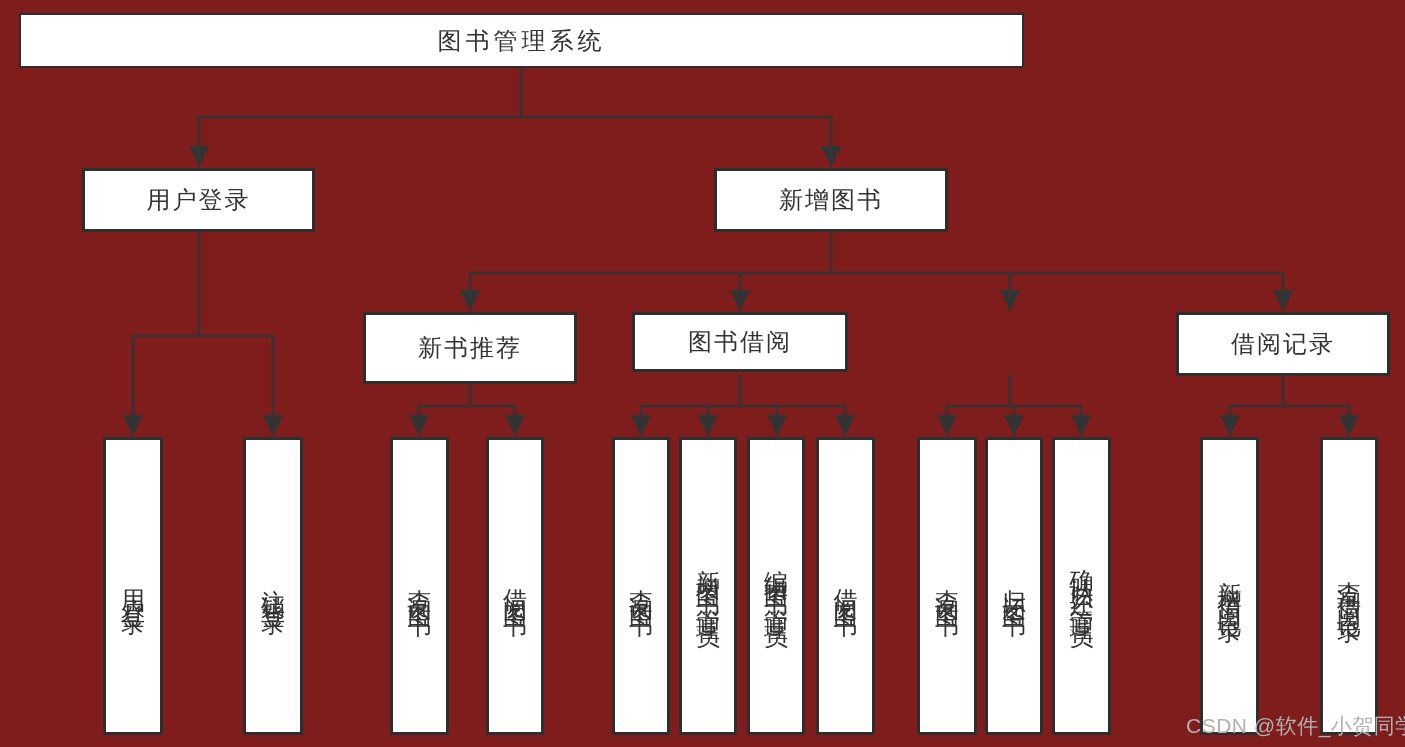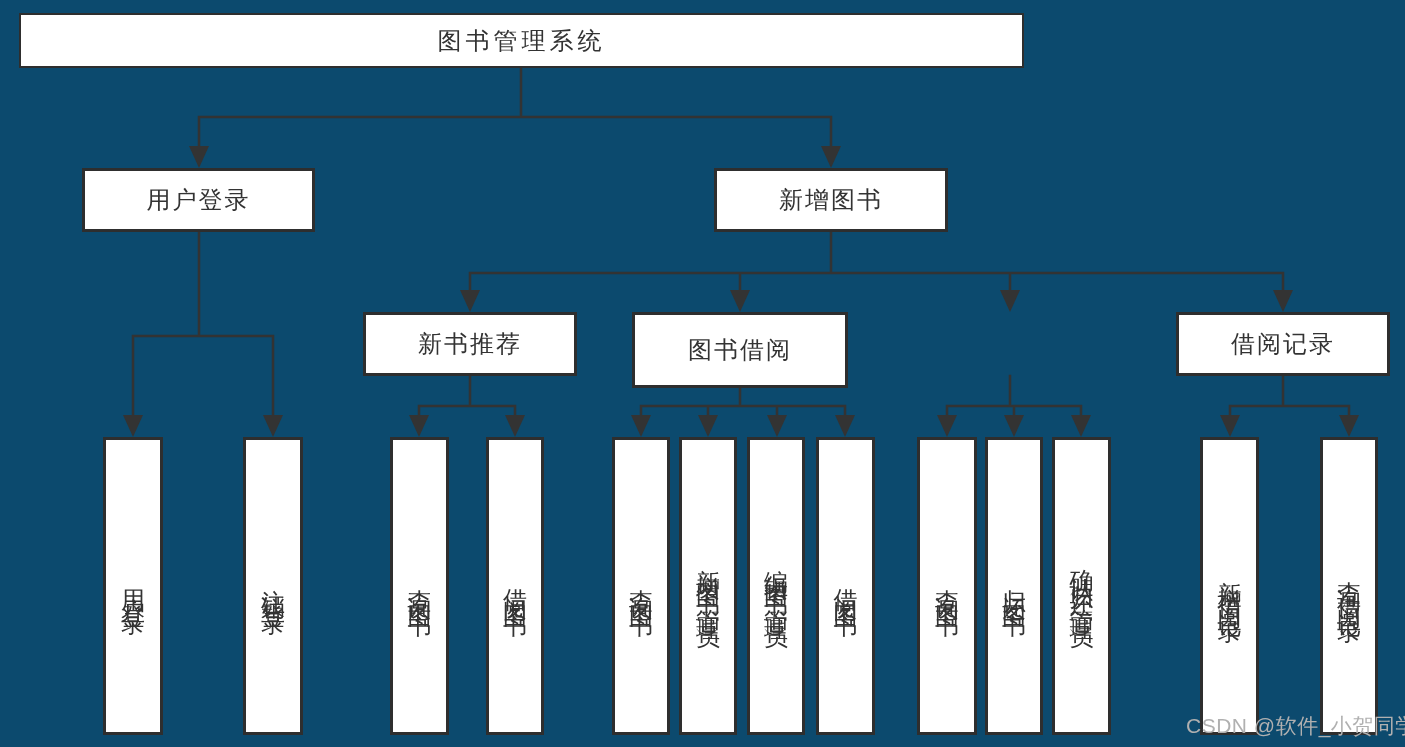--- a/index.html
+++ b/index.html
@@ -1,17 +1,17 @@
 <!DOCTYPE html>
 <html><head>
 <meta charset="utf-8">
 <style>
   html,body { margin:0; padding:0; background:#ffffff; }
   .canvas {
-    position:relative; width:1405px; height:747px; background:#0c4a6e;
+    position:relative; width:1405px; height:747px; background:#7f1d1d;
     font-family:"Liberation Sans","DejaVu Sans",sans-serif;
     color:#333333; overflow:hidden;
   }
   .connectors { position:absolute; left:0; top:0; width:1405px; height:747px; }
   .connectors path { stroke:#333333; stroke-width:2.5; fill:none; stroke-linecap:square; }
   .connectors polygon { fill:#333333; stroke:none; }
   .box {
     position:absolute; box-sizing:border-box; background:#ffffff;
     border:3px solid #2e2e2e; display:flex; align-items:center; justify-content:center;
     font-size:24px; letter-spacing:2px; line-height:1; white-space:nowrap;
@@ -79,24 +79,24 @@
     <span>图书管理系统</span>
   </div>
 
   <div class="box" style="left:82px;top:168px;width:233px;height:64px">
     <span>用户登录</span>
   </div>
   <div class="box" style="left:714px;top:168px;width:234px;height:64px">
     <span>新增图书</span>
   </div>
 
-  <div class="box" style="left:363px;top:312px;width:214px;height:64px">
+  <div class="box" style="left:363px;top:312px;width:214px;height:72px">
     <span>新书推荐</span>
   </div>
-  <div class="box" style="left:632px;top:312px;width:216px;height:76px">
+  <div class="box" style="left:632px;top:312px;width:216px;height:60px">
     <span>图书借阅</span>
   </div>
   <div class="box" style="left:1176px;top:312px;width:214px;height:64px">
     <span>借阅记录</span>
   </div>
 
   <div class="box vbox" style="left:103px;top:437px;width:60px;height:298px">
     <span class="vlabel">用户登录</span>
   </div>
   <div class="box vbox" style="left:243px;top:437px;width:60px;height:298px">

